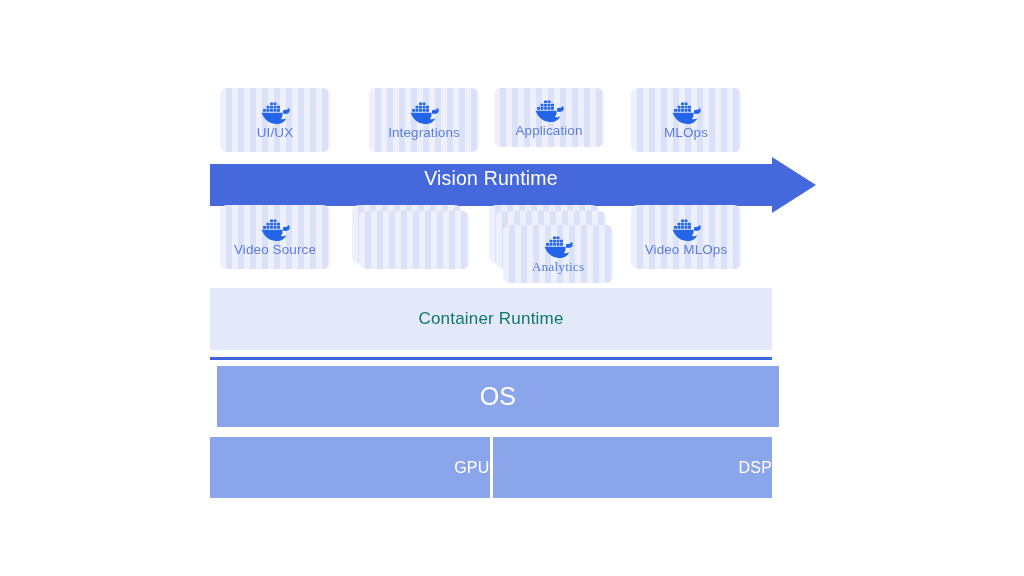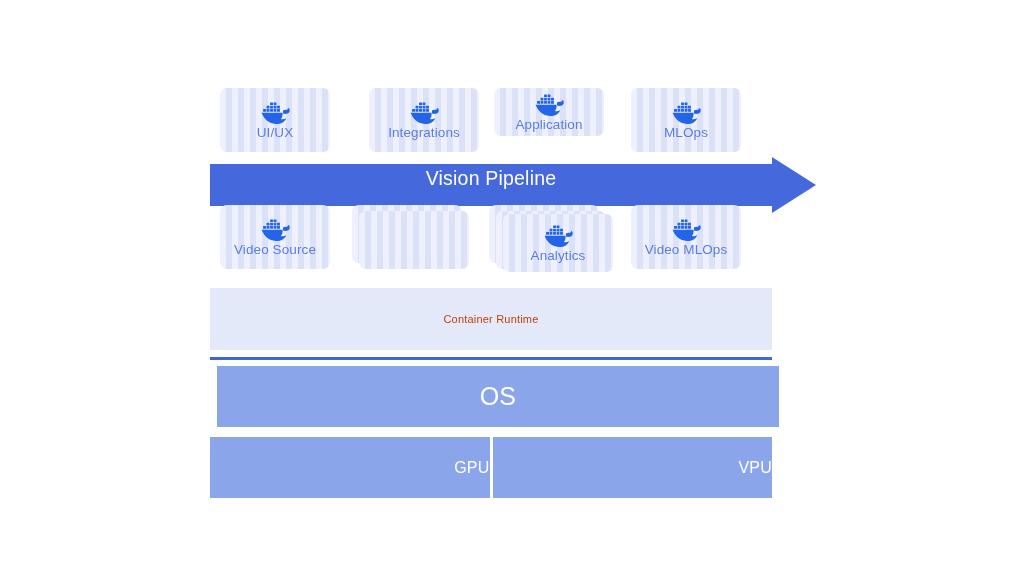--- a/index.html
+++ b/index.html
@@ -105,22 +105,22 @@
     left: 210px;
     top: 288px;
     width: 562px;
     height: 62px;
     background: #e4e9fa;
     display: flex;
     align-items: center;
     justify-content: center;
   }
   #runtime-label {
-    font-size: 11px;
-    color: #c2410c;
+    font-size: 17px;
+    color: #0f766e;
     letter-spacing: 0.2px;
   }
 
   
   #hw-divider {
     position: absolute;
     left: 210px;
     top: 357px;
     width: 562px;
     height: 3px;
@@ -217,21 +217,21 @@
             <path d="M4.2 16.2 h24.6 c0.5 3.0 -0.2 5.6 -1.9 7.4 c1.9 0.5 4.0 0.2 6.2 -0.9 c-0.6 2.0 -2.0 3.6 -4.1 4.8 c-2.2 1.2 -4.9 1.8 -8.0 1.8 c-4.2 0 -7.6 -1.2 -10.2 -3.6 C8.2 23.6 5.9 20.4 4.2 16.2 Z"></path>
             <path d="M29.4 13.6 c1.5 -1.1 3.1 -1.3 4.8 -0.6 c0.4 -1.2 1.1 -2.0 2.1 -2.5 c0.9 1.1 1.2 2.4 0.9 3.9 c-0.4 1.6 -1.6 2.6 -3.5 3.0 c-1.3 0.3 -2.7 0.2 -4.3 -0.2 Z"></path>
           </g>
         </svg>
       </span>
       <span class="card-label">Integrations</span>
     </div>
   </div>
 
   <div class="card-stack" style="left:494px; top:88px; width:110px; height:64px;">
-    <div class="card card-front" style="left:0; top:0; width:110px; height:48px;">
+    <div class="card card-front" style="left:0; top:0; width:110px; height:59px;">
       <span class="docker-icon">
         <svg viewBox="0 0 40 30" xmlns="http://www.w3.org/2000/svg">
           <g fill="#2364e8">
             <rect x="14.2" y="4.0" width="3.4" height="3.2" rx="0.3"></rect>
             <rect x="18.3" y="4.0" width="3.4" height="3.2" rx="0.3"></rect>
             <rect x="10.1" y="7.9" width="3.4" height="3.2" rx="0.3"></rect>
             <rect x="14.2" y="7.9" width="3.4" height="3.2" rx="0.3"></rect>
             <rect x="18.3" y="7.9" width="3.4" height="3.2" rx="0.3"></rect>
             <rect x="22.4" y="7.9" width="3.4" height="3.2" rx="0.3"></rect>
             <rect x="6.0" y="11.8" width="3.4" height="3.2" rx="0.3"></rect>
@@ -272,21 +272,21 @@
       <span class="card-label">MLOps</span>
     </div>
   </div>
 
   <div id="pipeline-arrow">
     <svg viewBox="0 0 606 56" preserveAspectRatio="none" xmlns="http://www.w3.org/2000/svg">
       <path d="M0 7 H562 V0 L606 28 L562 56 V49 H0 Z" fill="#4569dd"></path>
     </svg>
   </div>
   <div id="pipeline-label">
-    <span>Vision Pipeline</span>
+    <span>Vision Runtime</span>
   </div>
 
   <div class="card-stack" style="left:220px; top:205px; width:110px; height:76px;">
     <div class="card card-front" style="left:0; top:0; width:110px; height:64px;">
       <span class="docker-icon">
         <svg viewBox="0 0 40 30" xmlns="http://www.w3.org/2000/svg">
           <g fill="#2364e8">
             <rect x="14.2" y="4.0" width="3.4" height="3.2" rx="0.3"></rect>
             <rect x="18.3" y="4.0" width="3.4" height="3.2" rx="0.3"></rect>
             <rect x="10.1" y="7.9" width="3.4" height="3.2" rx="0.3"></rect>
@@ -308,21 +308,21 @@
   </div>
 
   <div class="card-stack" style="left:352px; top:205px; width:124px; height:70px;">
     <div class="card ghost" style="left:0; top:0; width:110px; height:58px;"></div>
     <div class="card ghost" style="left:7px; top:6px; width:110px; height:58px;"></div>
   </div>
 
   <div class="card-stack" style="left:489px; top:205px; width:124px; height:70px;">
     <div class="card ghost" style="left:0; top:0; width:110px; height:58px;"></div>
     <div class="card ghost" style="left:7px; top:6px; width:110px; height:58px;"></div>
-    <div class="card card-front" style="left:14px; top:9px; width:110px; height:58px;">
+    <div class="card card-front" style="left:14px; top:20px; width:110px; height:58px;font-family:Liberation Serif, serif;">
       <span class="docker-icon">
         <svg viewBox="0 0 40 30" xmlns="http://www.w3.org/2000/svg">
           <g fill="#2364e8">
             <rect x="14.2" y="4.0" width="3.4" height="3.2" rx="0.3"></rect>
             <rect x="18.3" y="4.0" width="3.4" height="3.2" rx="0.3"></rect>
             <rect x="10.1" y="7.9" width="3.4" height="3.2" rx="0.3"></rect>
             <rect x="14.2" y="7.9" width="3.4" height="3.2" rx="0.3"></rect>
             <rect x="18.3" y="7.9" width="3.4" height="3.2" rx="0.3"></rect>
             <rect x="22.4" y="7.9" width="3.4" height="3.2" rx="0.3"></rect>
             <rect x="6.0" y="11.8" width="3.4" height="3.2" rx="0.3"></rect>
@@ -372,17 +372,17 @@
 
   <div id="os-band">
     <span id="os-label">OS</span>
   </div>
 
   <div id="hw-row">
     <div class="hw-box">
       <span class="hw-label">GPU</span>
     </div>
     <div class="hw-box">
-      <span class="hw-label">VPU</span>
+      <span class="hw-label">DSP</span>
     </div>
   </div>
 
 </div>
 
 </body></html>

